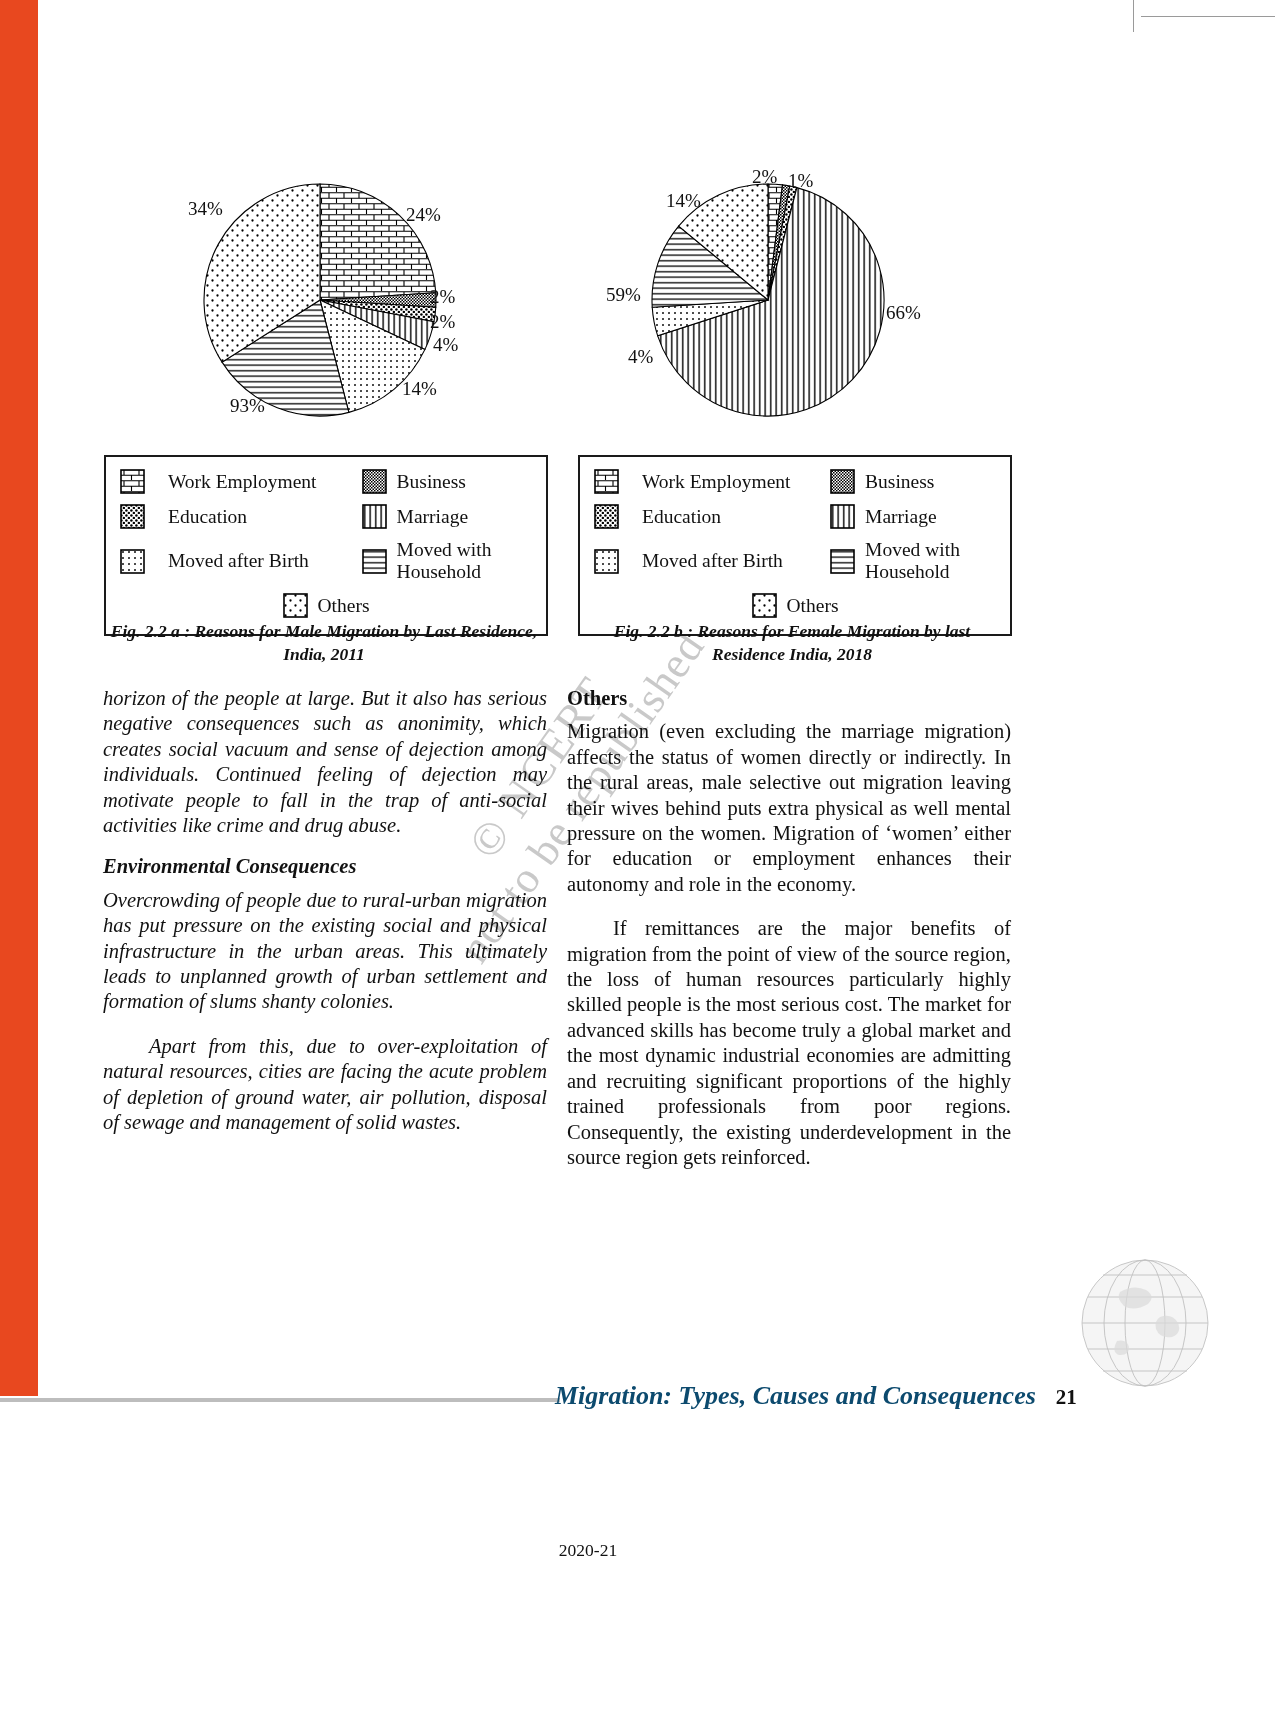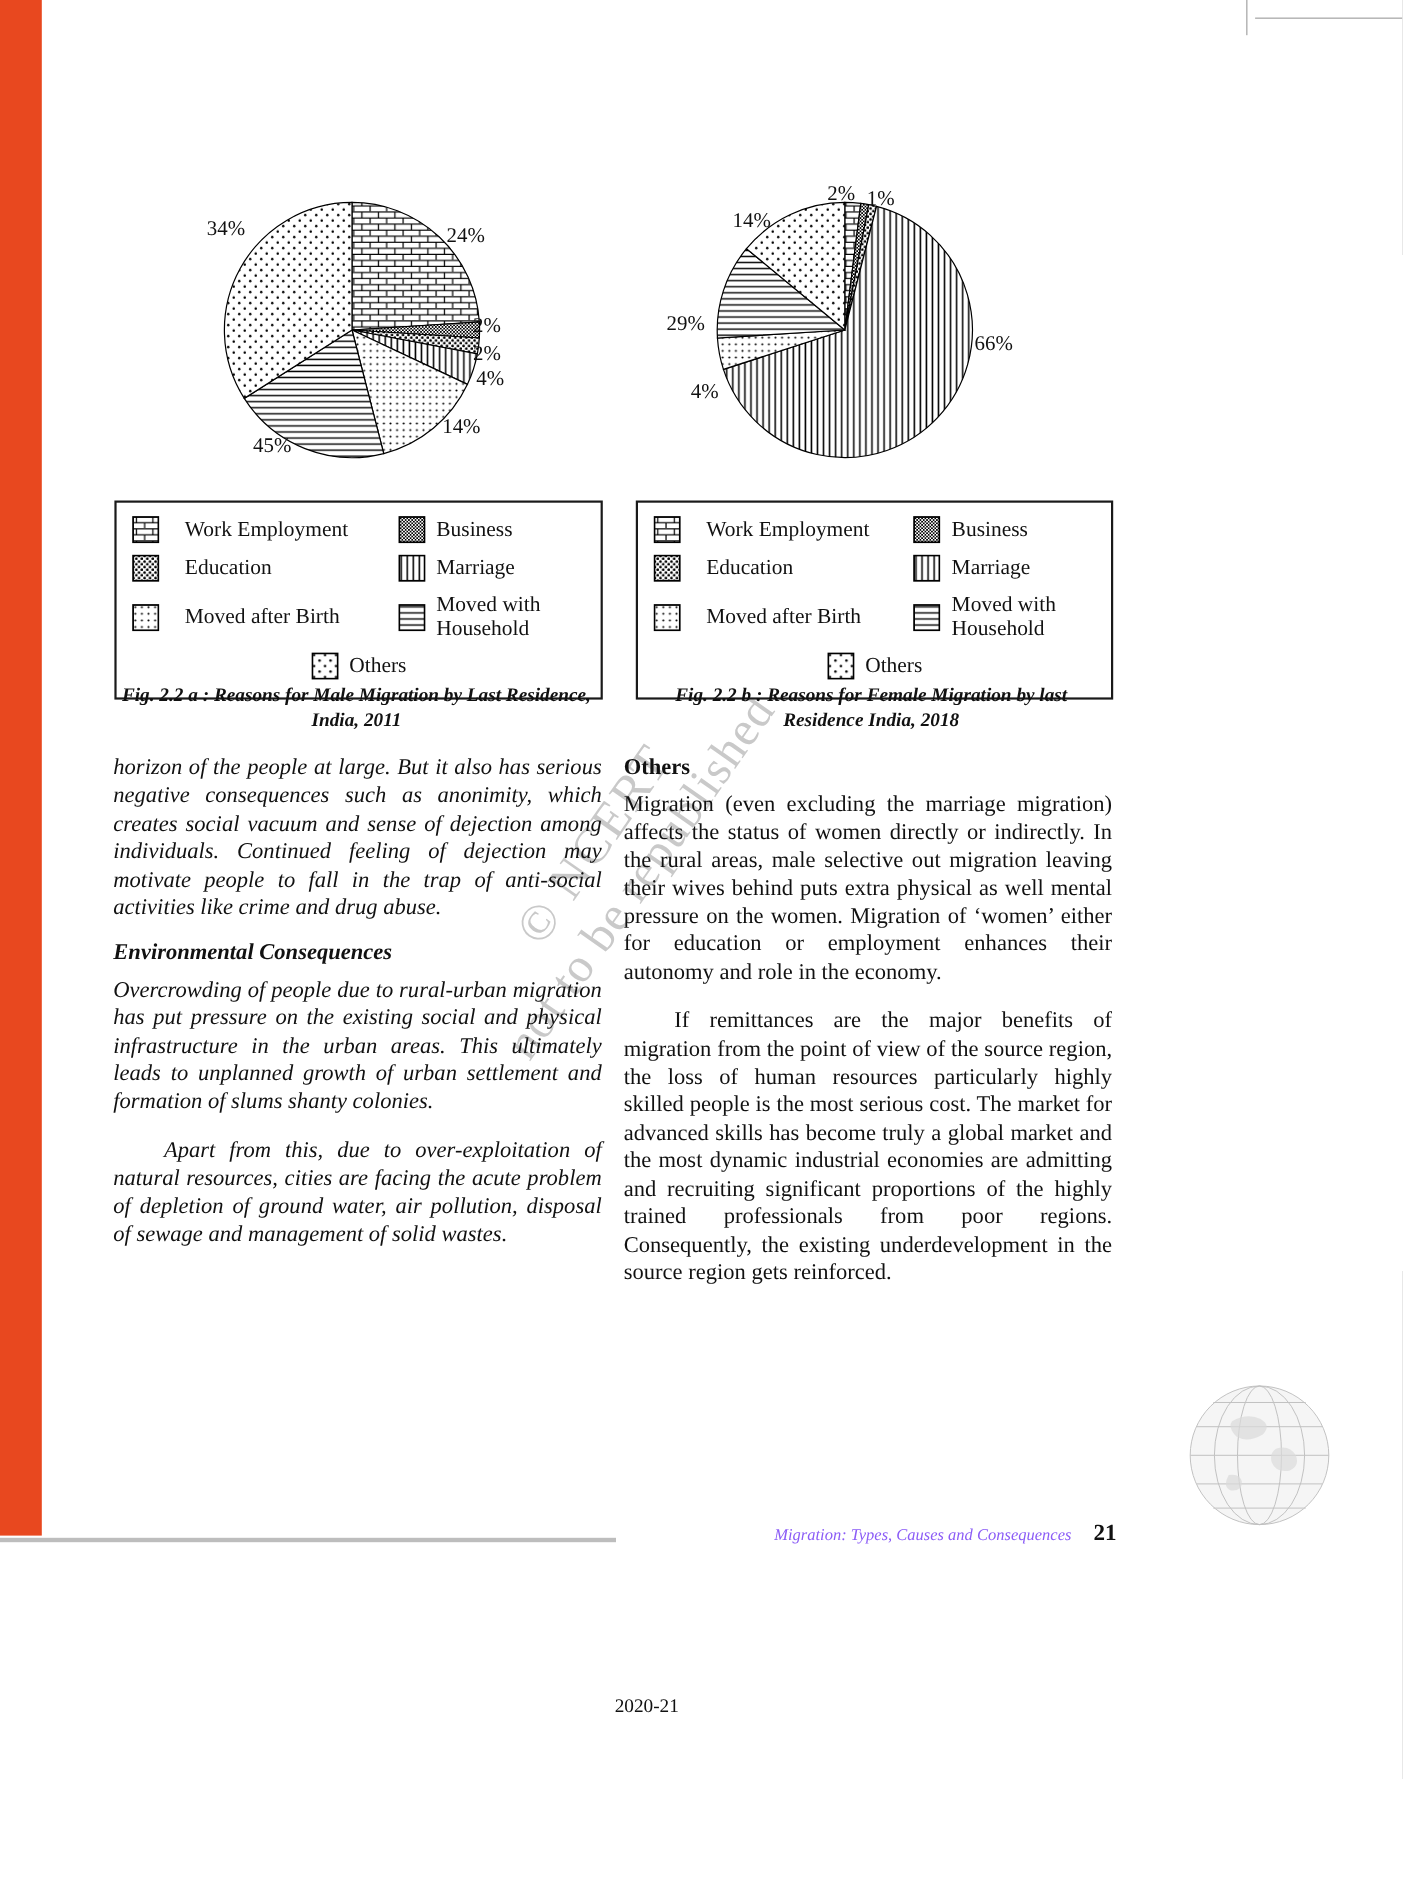--- a/index.html
+++ b/index.html
@@ -39,21 +39,21 @@
   .bheading{font-size:20.5px;font-weight:bold;margin:16px 0 8px 0;}
   .bheading.first{margin-top:0;}
 
   .watermark{position:absolute;left:300px;top:730px;width:520px;text-align:center;
              transform:rotate(-55deg);color:#c9c9c9;z-index:1;pointer-events:none;}
   .wm-line1{font-size:46px;letter-spacing:2px;}
   .wm-line2{font-size:44px;letter-spacing:1px;}
 
   .footer-rule{position:absolute;left:0;top:1398px;width:560px;height:4px;background:#bdbdbd;}
   .footer{position:absolute;left:555px;top:1381px;width:460px;text-align:right;z-index:2;white-space:nowrap;}
-  .footer .sec{font-style:italic;font-weight:normal;font-size:15px;color:#8b5cf6;}
+  .footer .sec{font-style:italic;font-weight:bold;font-size:26px;color:#0c4a6e;}
   .footer .pnum{font-weight:bold;font-size:21px;margin-left:16px;color:#111;}
   .year{position:absolute;left:38px;top:1540px;width:1100px;text-align:center;font-size:17.5px;z-index:2;}
 
   .globe{position:absolute;left:1025px;top:1256px;opacity:.55;z-index:1;}
 </style>
 </head>
 <body>
 
 <svg width="0" height="0" style="position:absolute" aria-hidden="true">
   <defs>
@@ -106,38 +106,38 @@
         <path d="M 220 152 L 324.96 201.39 A 116 116 0 0 1 248.85 264.36 Z" fill="url(#pat-birth)" stroke="#000" stroke-width="1.1"></path>
         <path d="M 220 152 L 248.85 264.36 A 116 116 0 0 1 122.06 214.16 Z" fill="url(#pat-household)" stroke="#000" stroke-width="1.1"></path>
         <path d="M 220 152 L 122.06 214.16 A 116 116 0 0 1 220.00 36.00 Z" fill="url(#pat-others)" stroke="#000" stroke-width="1.1"></path>
       </svg>
     <span class="pie-label" style="left:88px;top:50px;">34%</span>
     <span class="pie-label" style="left:306px;top:56px;">24%</span>
     <span class="pie-label" style="left:330px;top:138px;">2%</span>
     <span class="pie-label" style="left:330px;top:163px;">2%</span>
     <span class="pie-label" style="left:333px;top:186px;">4%</span>
     <span class="pie-label" style="left:302px;top:230px;">14%</span>
-    <span class="pie-label" style="left:130px;top:247px;">45%</span>
+    <span class="pie-label" style="left:130px;top:247px;">93%</span>
   </div>
 
   <div class="chart" id="chartB">
     <svg width="460" height="312">
         <path d="M 198 152 L 198.00 36.00 A 116 116 0 0 1 212.54 36.91 Z" fill="url(#pat-work)" stroke="#000" stroke-width="1.1"></path>
         <path d="M 198 152 L 212.54 36.91 A 116 116 0 0 1 219.74 38.05 Z" fill="url(#pat-business)" stroke="#000" stroke-width="1.1"></path>
         <path d="M 198 152 L 219.74 38.05 A 116 116 0 0 1 226.85 39.64 Z" fill="url(#pat-education)" stroke="#000" stroke-width="1.1"></path>
         <path d="M 198 152 L 226.85 39.64 A 116 116 0 1 1 87.68 187.85 Z" fill="url(#pat-marriage)" stroke="#000" stroke-width="1.1"></path>
         <path d="M 198 152 L 87.68 187.85 A 116 116 0 0 1 82.23 159.28 Z" fill="url(#pat-birth)" stroke="#000" stroke-width="1.1"></path>
         <path d="M 198 152 L 82.23 159.28 A 116 116 0 0 1 108.62 78.06 Z" fill="url(#pat-household)" stroke="#000" stroke-width="1.1"></path>
         <path d="M 198 152 L 108.62 78.06 A 116 116 0 0 1 198.00 36.00 Z" fill="url(#pat-others)" stroke="#000" stroke-width="1.1"></path>
       </svg>
     <span class="pie-label" style="left:96px;top:42px;">14%</span>
     <span class="pie-label" style="left:182px;top:18px;">2%</span>
     <span class="pie-label" style="left:218px;top:22px;">1%</span>
     <span class="pie-label" style="left:316px;top:154px;">66%</span>
-    <span class="pie-label" style="left:36px;top:136px;">29%</span>
+    <span class="pie-label" style="left:36px;top:136px;">59%</span>
     <span class="pie-label" style="left:58px;top:198px;">4%</span>
   </div>
 
   <div class="legend" id="legendA">
     <div class="lg-row">
       <div class="lg-cell c1">
         <svg class="sw" viewBox="0 0 25 25">
             <rect x="1" y="1" width="23" height="23" fill="url(#pat-work)" stroke="#000" stroke-width="1.6"></rect>
           </svg>
         <span class="lg-label">Work Employment</span>

